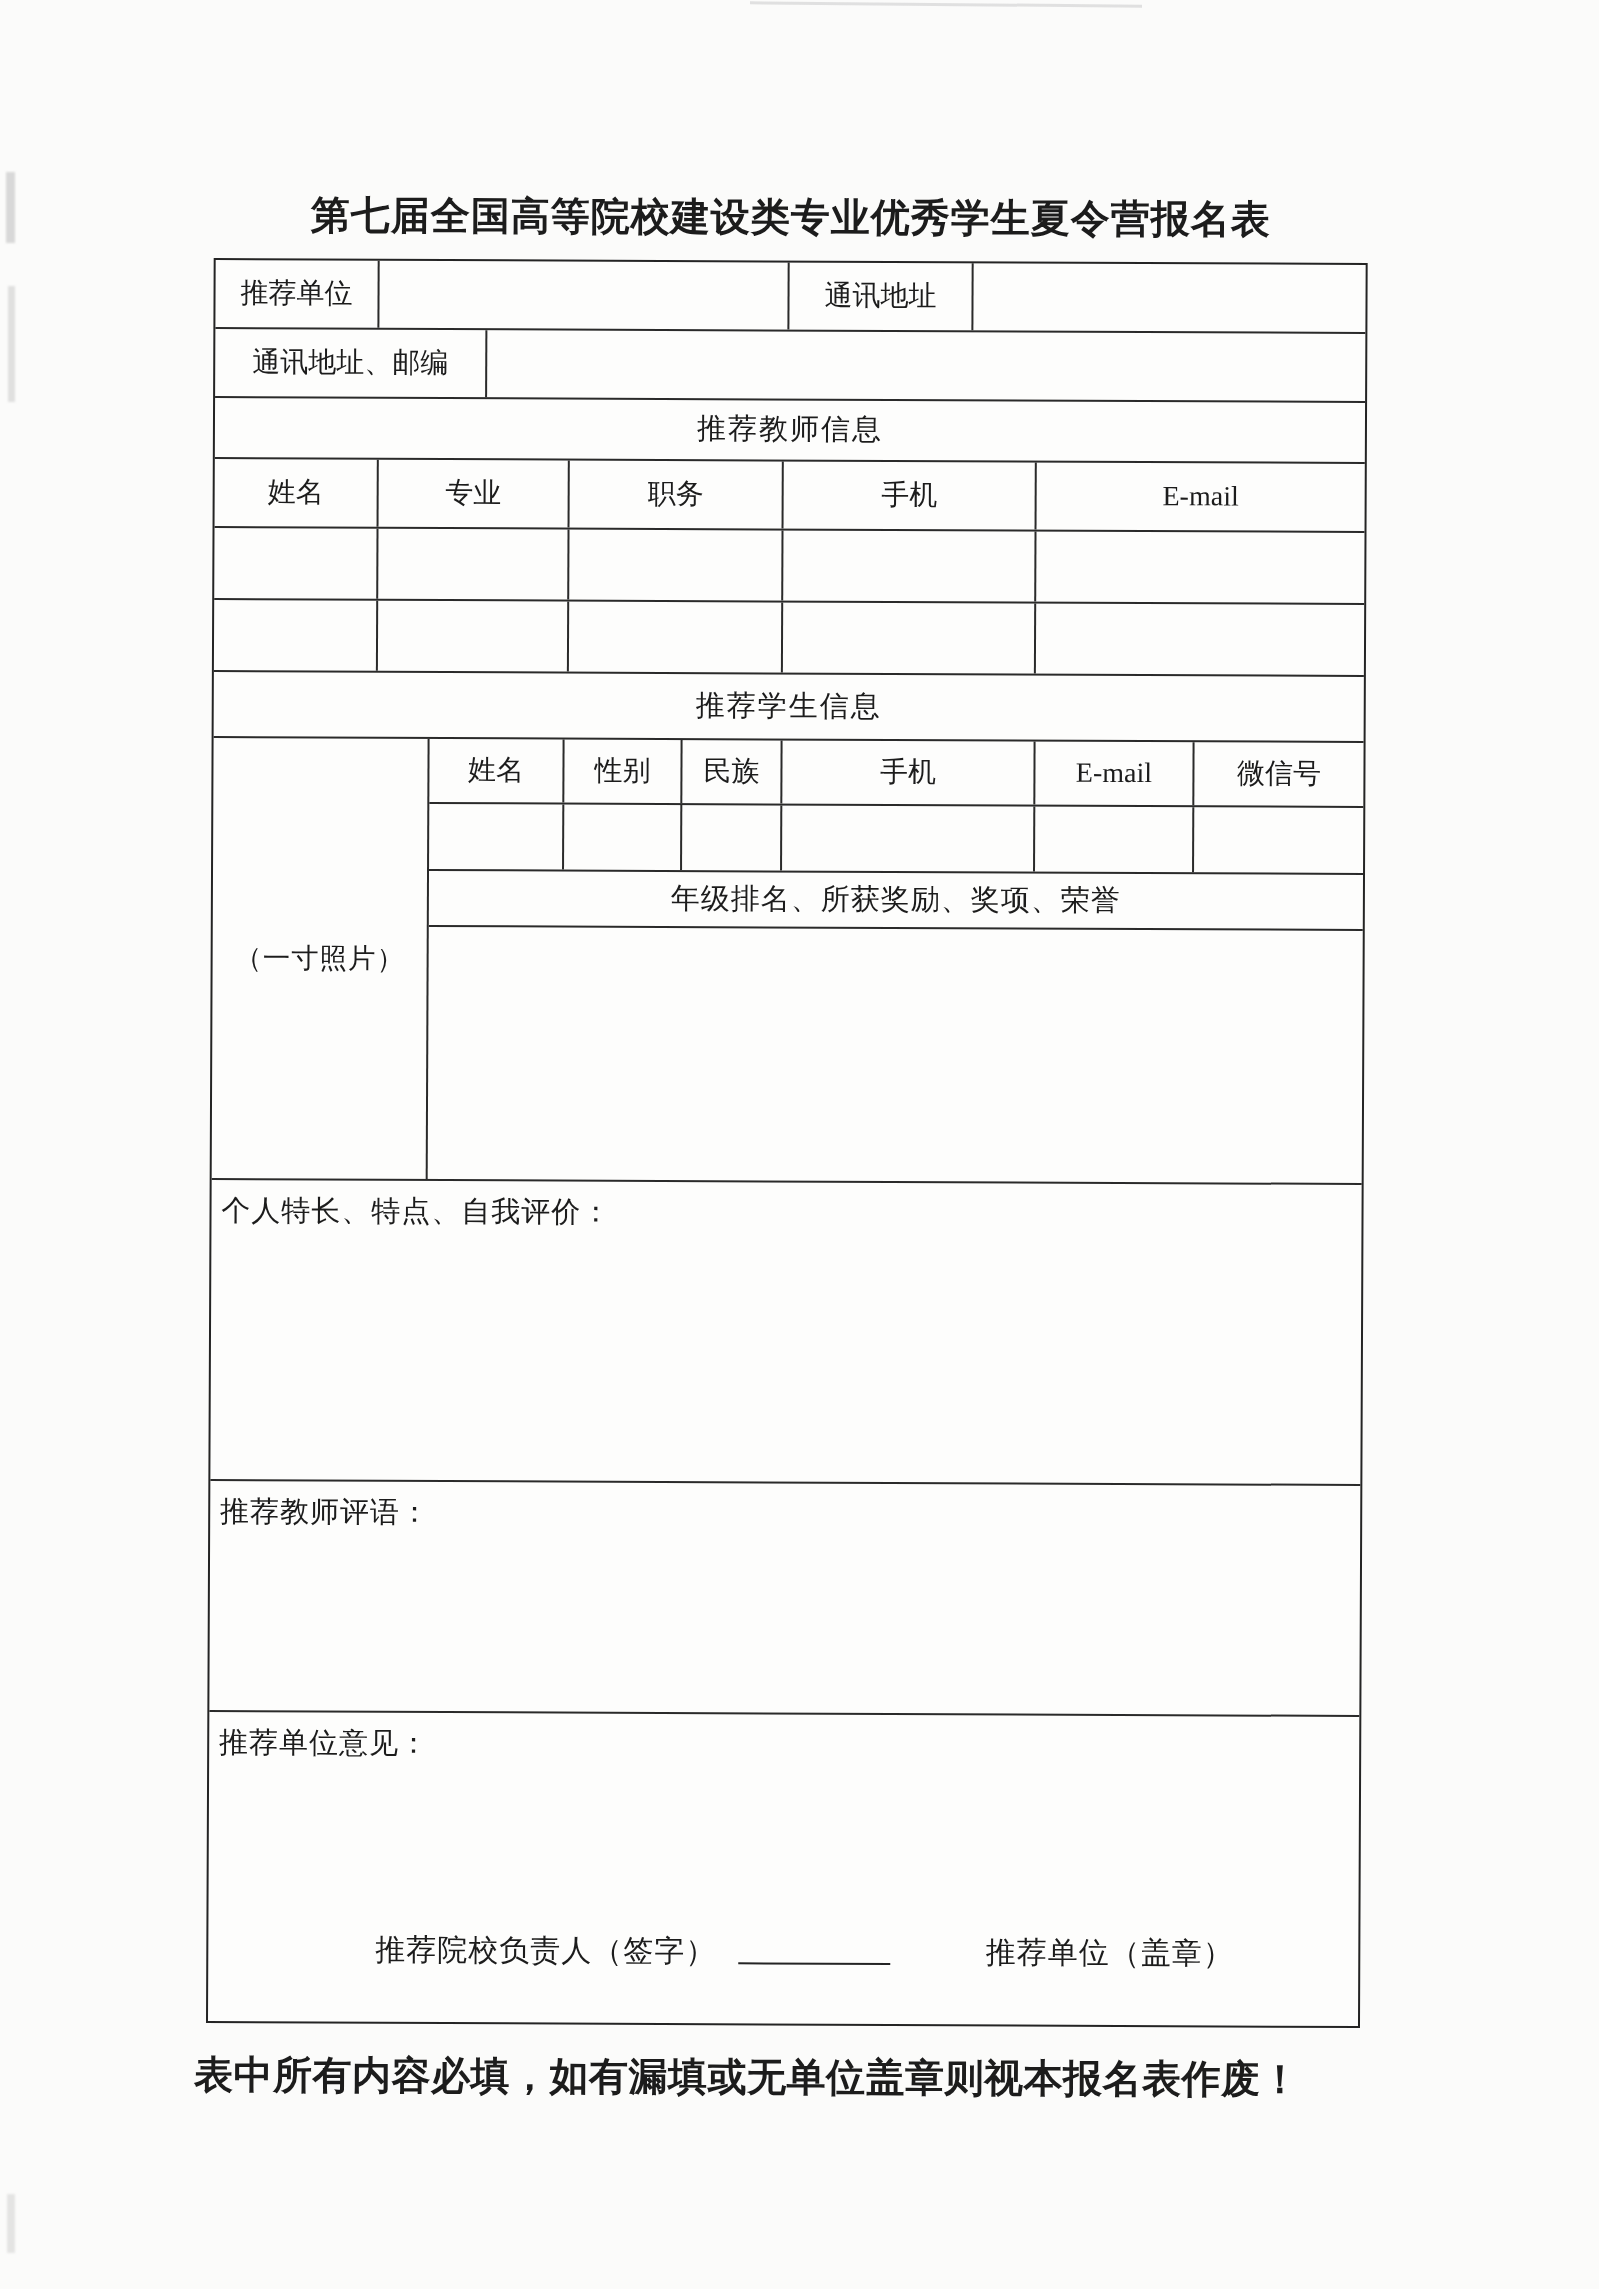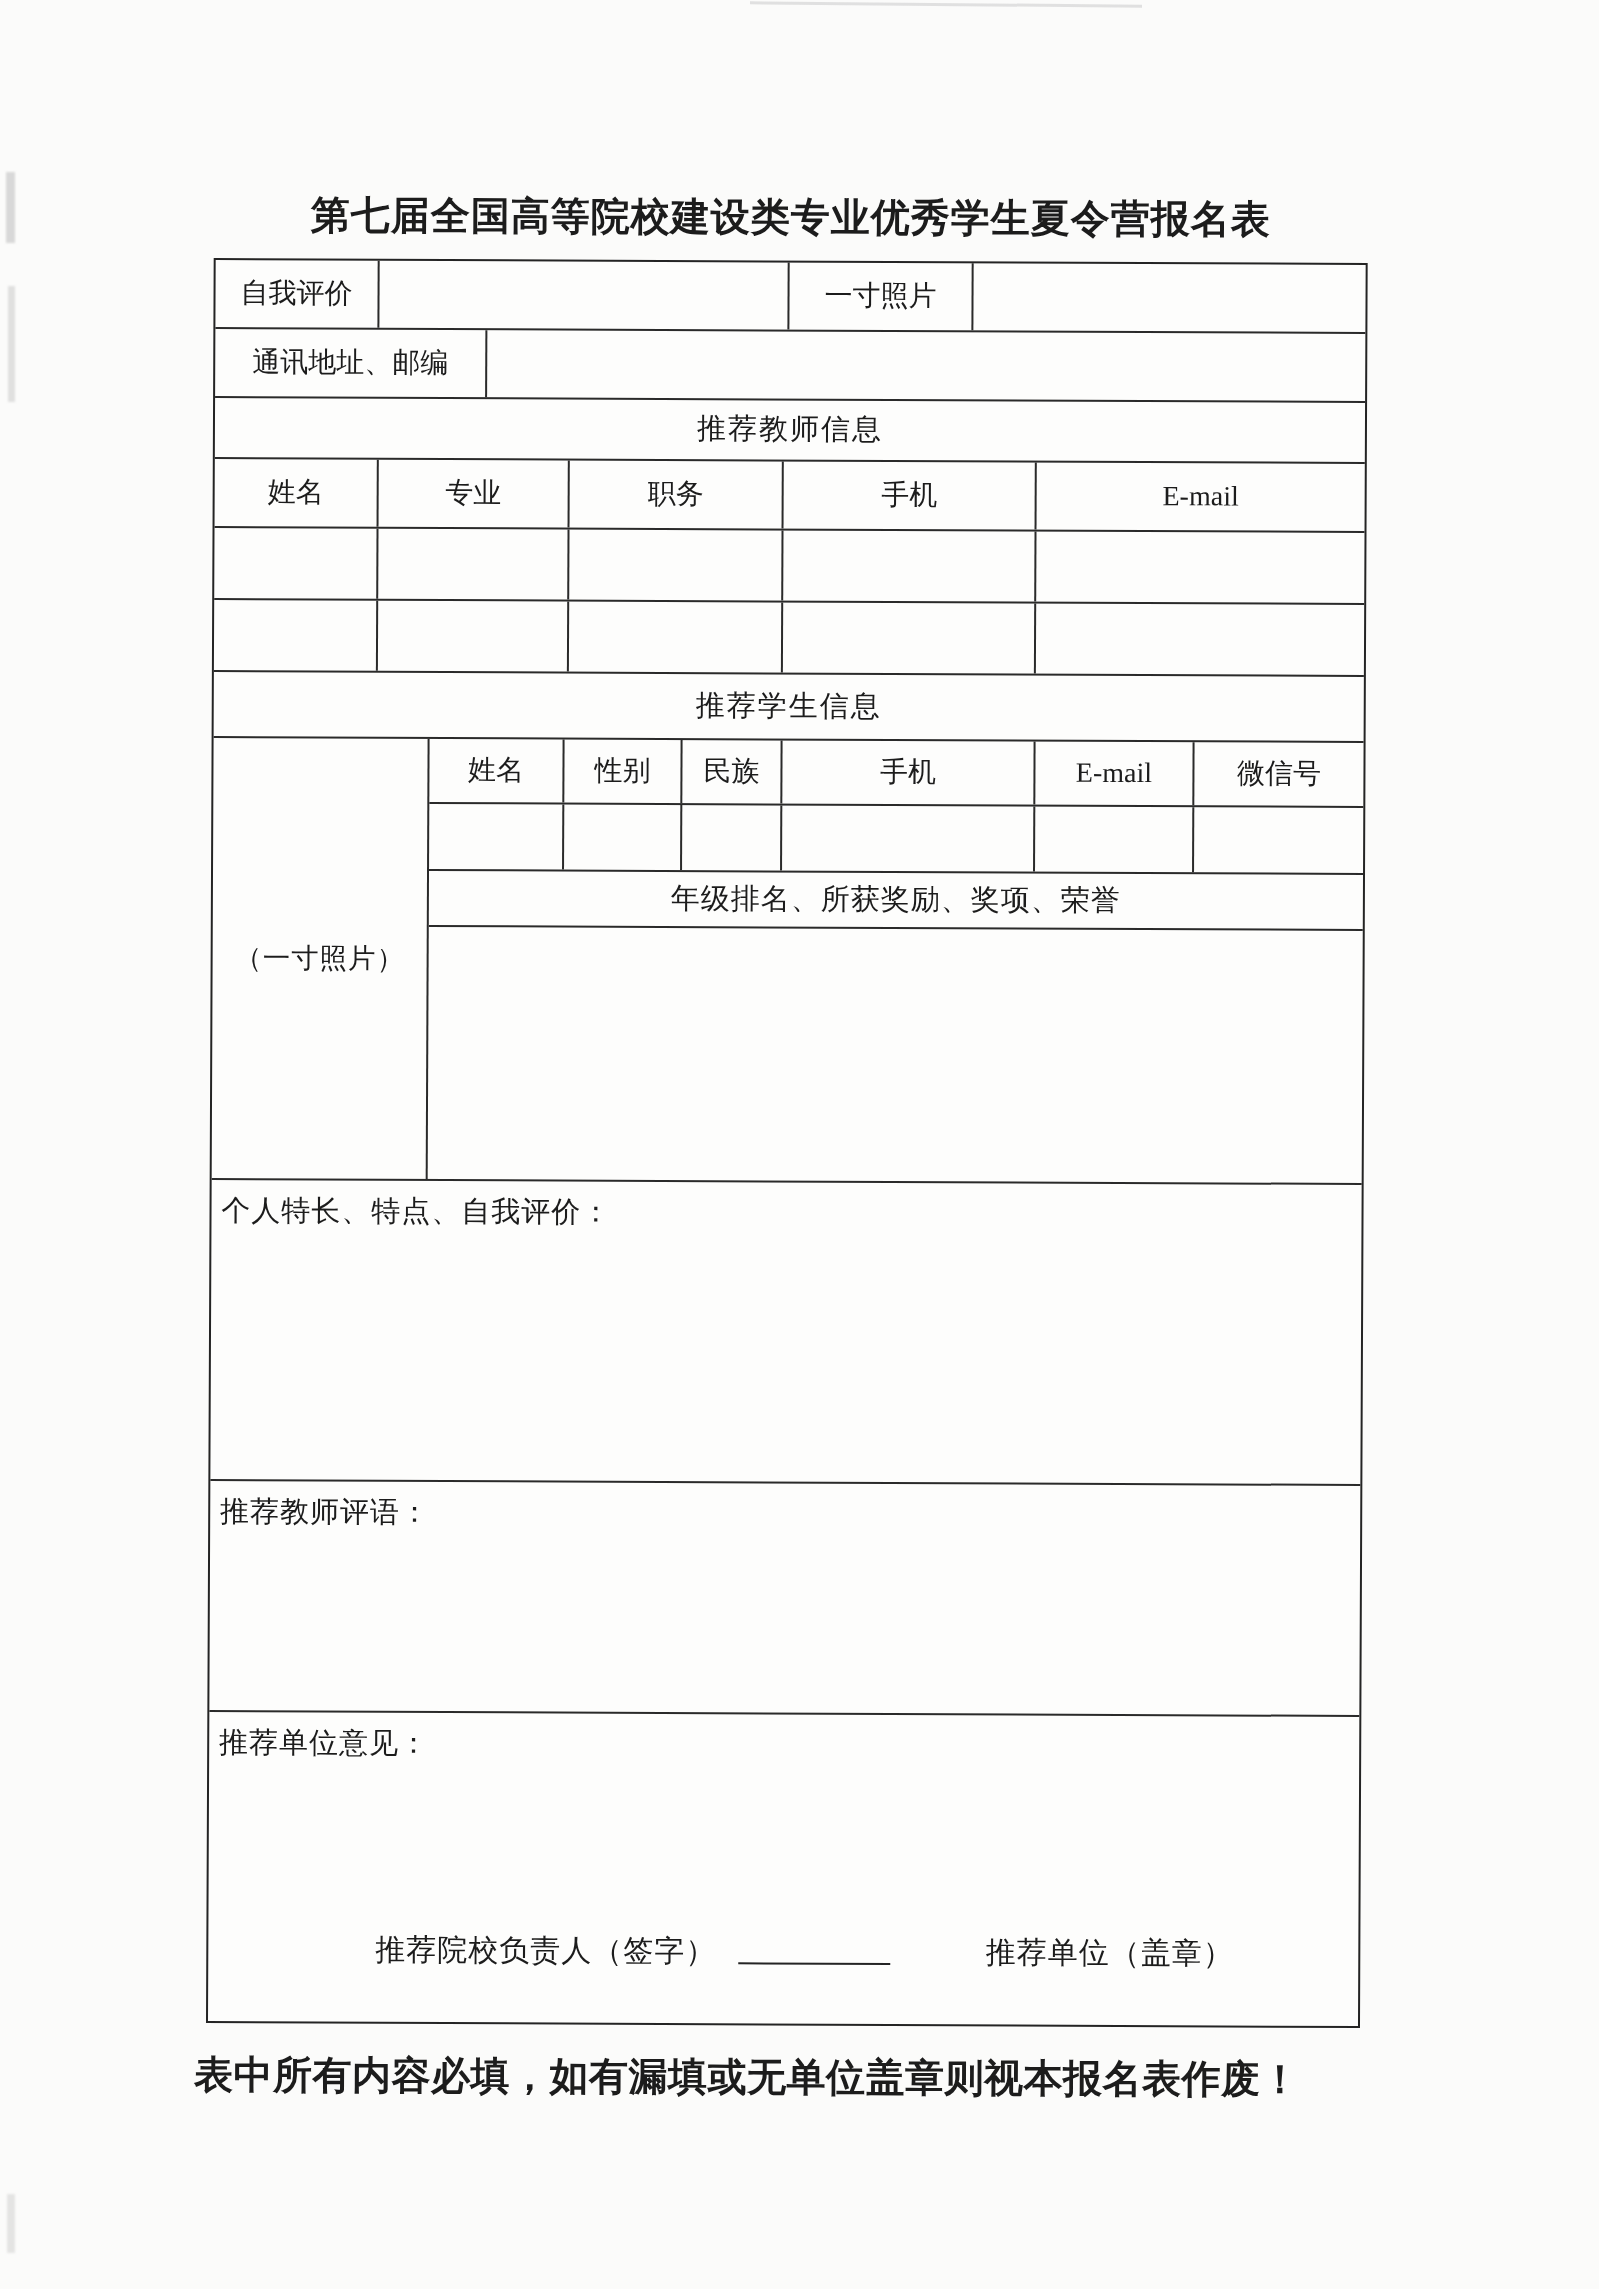--- a/index.html
+++ b/index.html
@@ -123,23 +123,23 @@
 <div class="artifact smudge3"></div>
 <div class="artifact topline"></div>
 
 <div class="sheet">
 
   <div class="doc-title">第七届全国高等院校建设类专业优秀学生夏令营报名表</div>
 
   <div class="grid-table">
 
     <div class="row r-school">
-      <div class="cell">自我评价</div>
-      <div class="cell"></div>
-      <div class="cell">一寸照片</div>
+      <div class="cell">推荐单位</div>
+      <div class="cell"></div>
+      <div class="cell">通讯地址</div>
       <div class="cell"></div>
     </div>
 
     <div class="row r-address">
       <div class="cell">通讯地址、邮编</div>
       <div class="cell"></div>
     </div>
 
     <div class="band">推荐教师信息</div>
 

